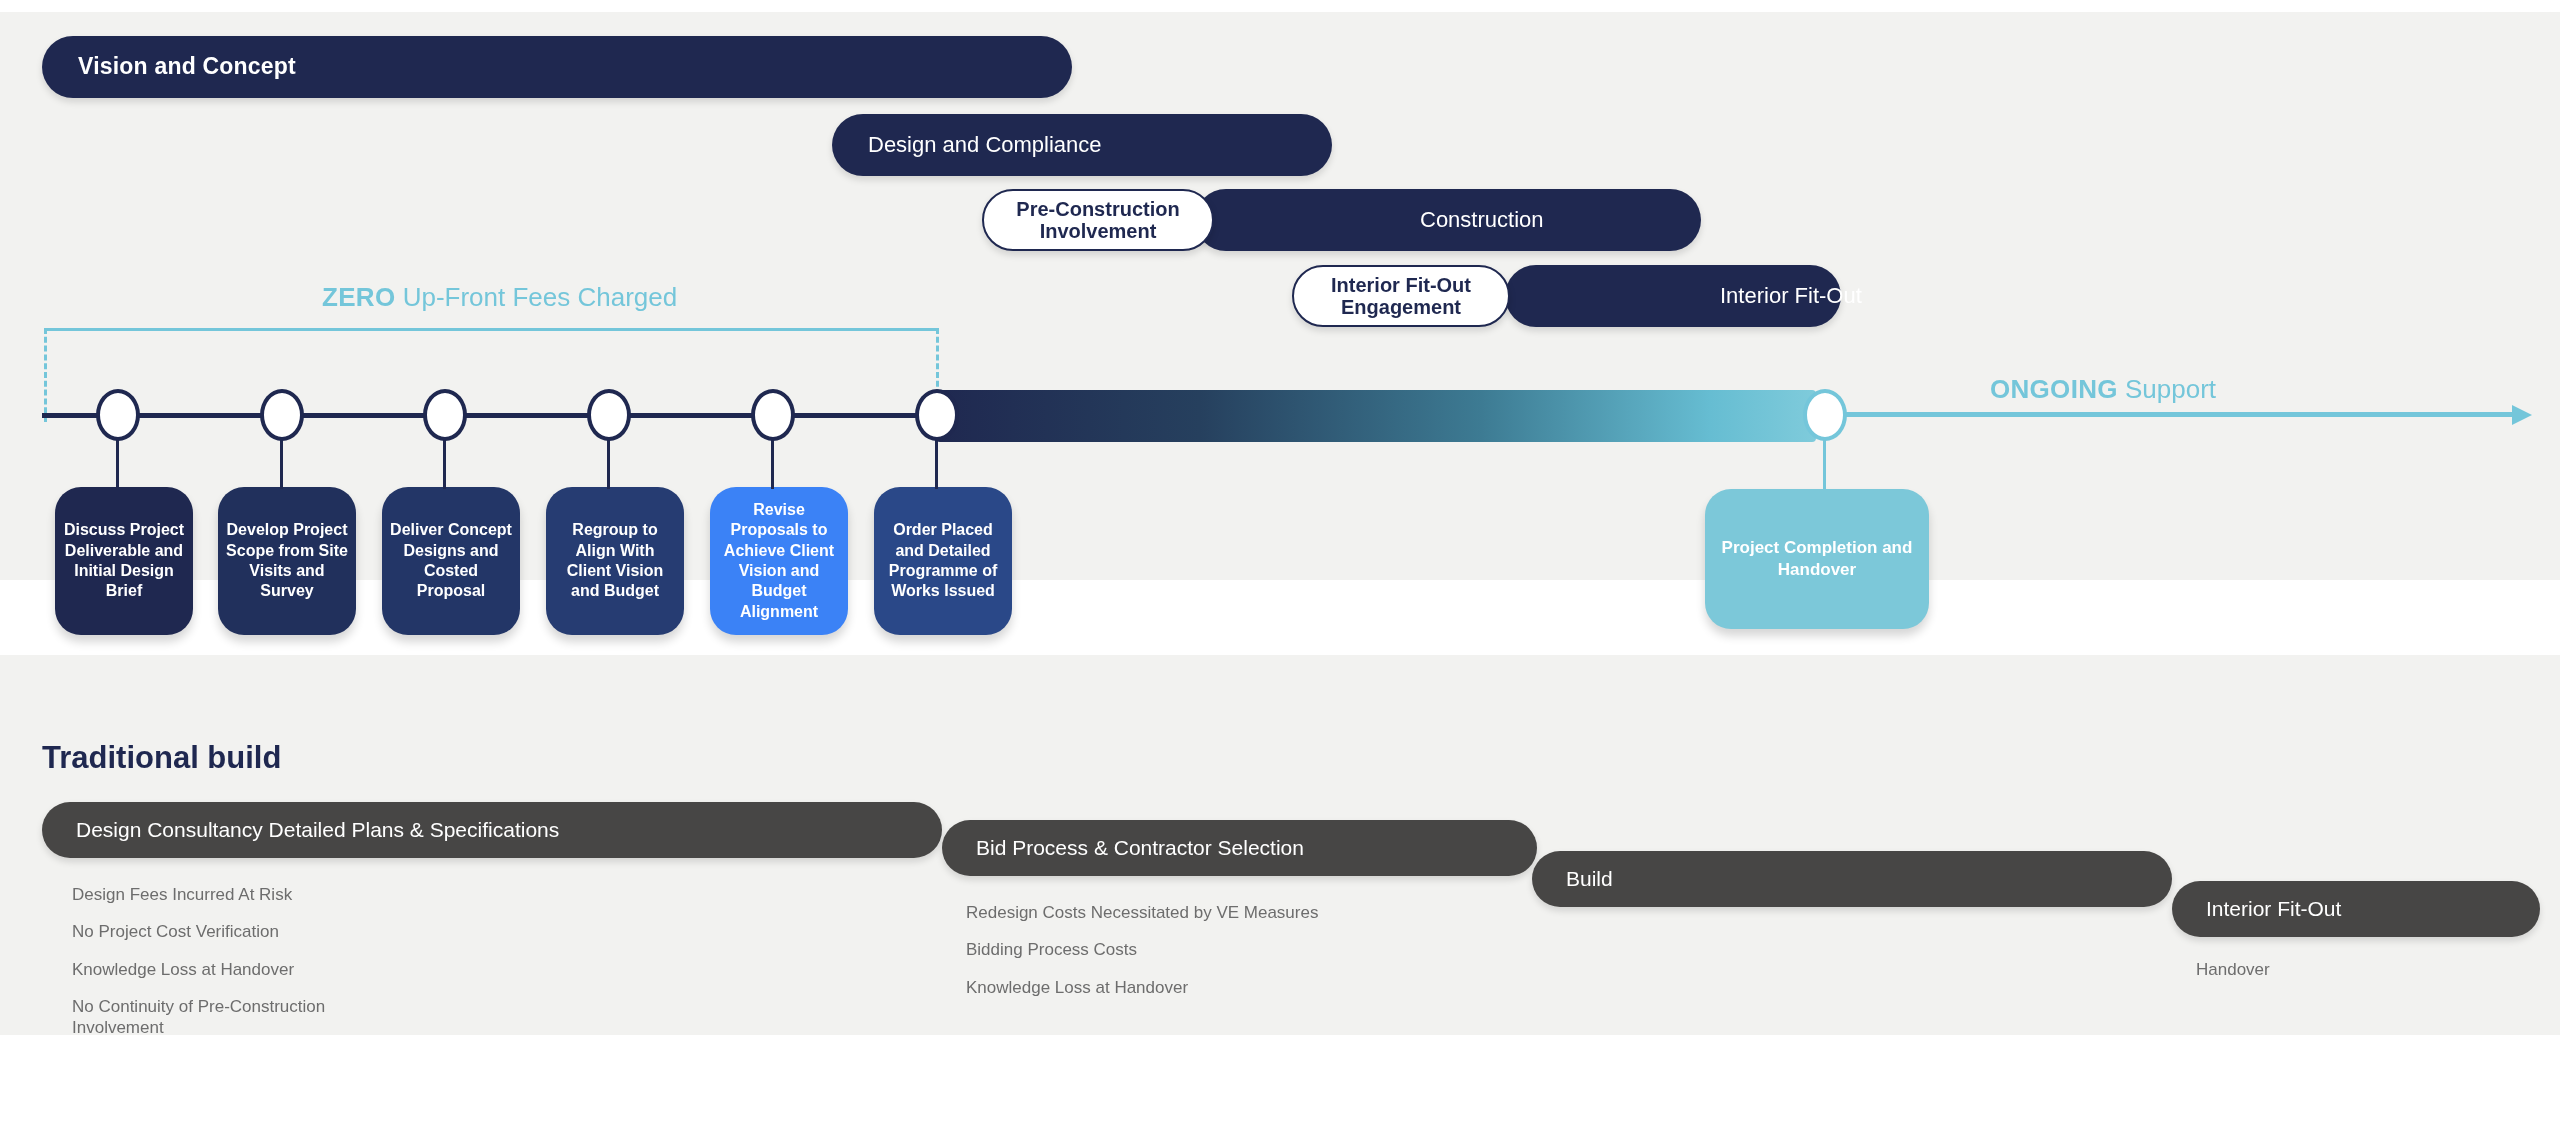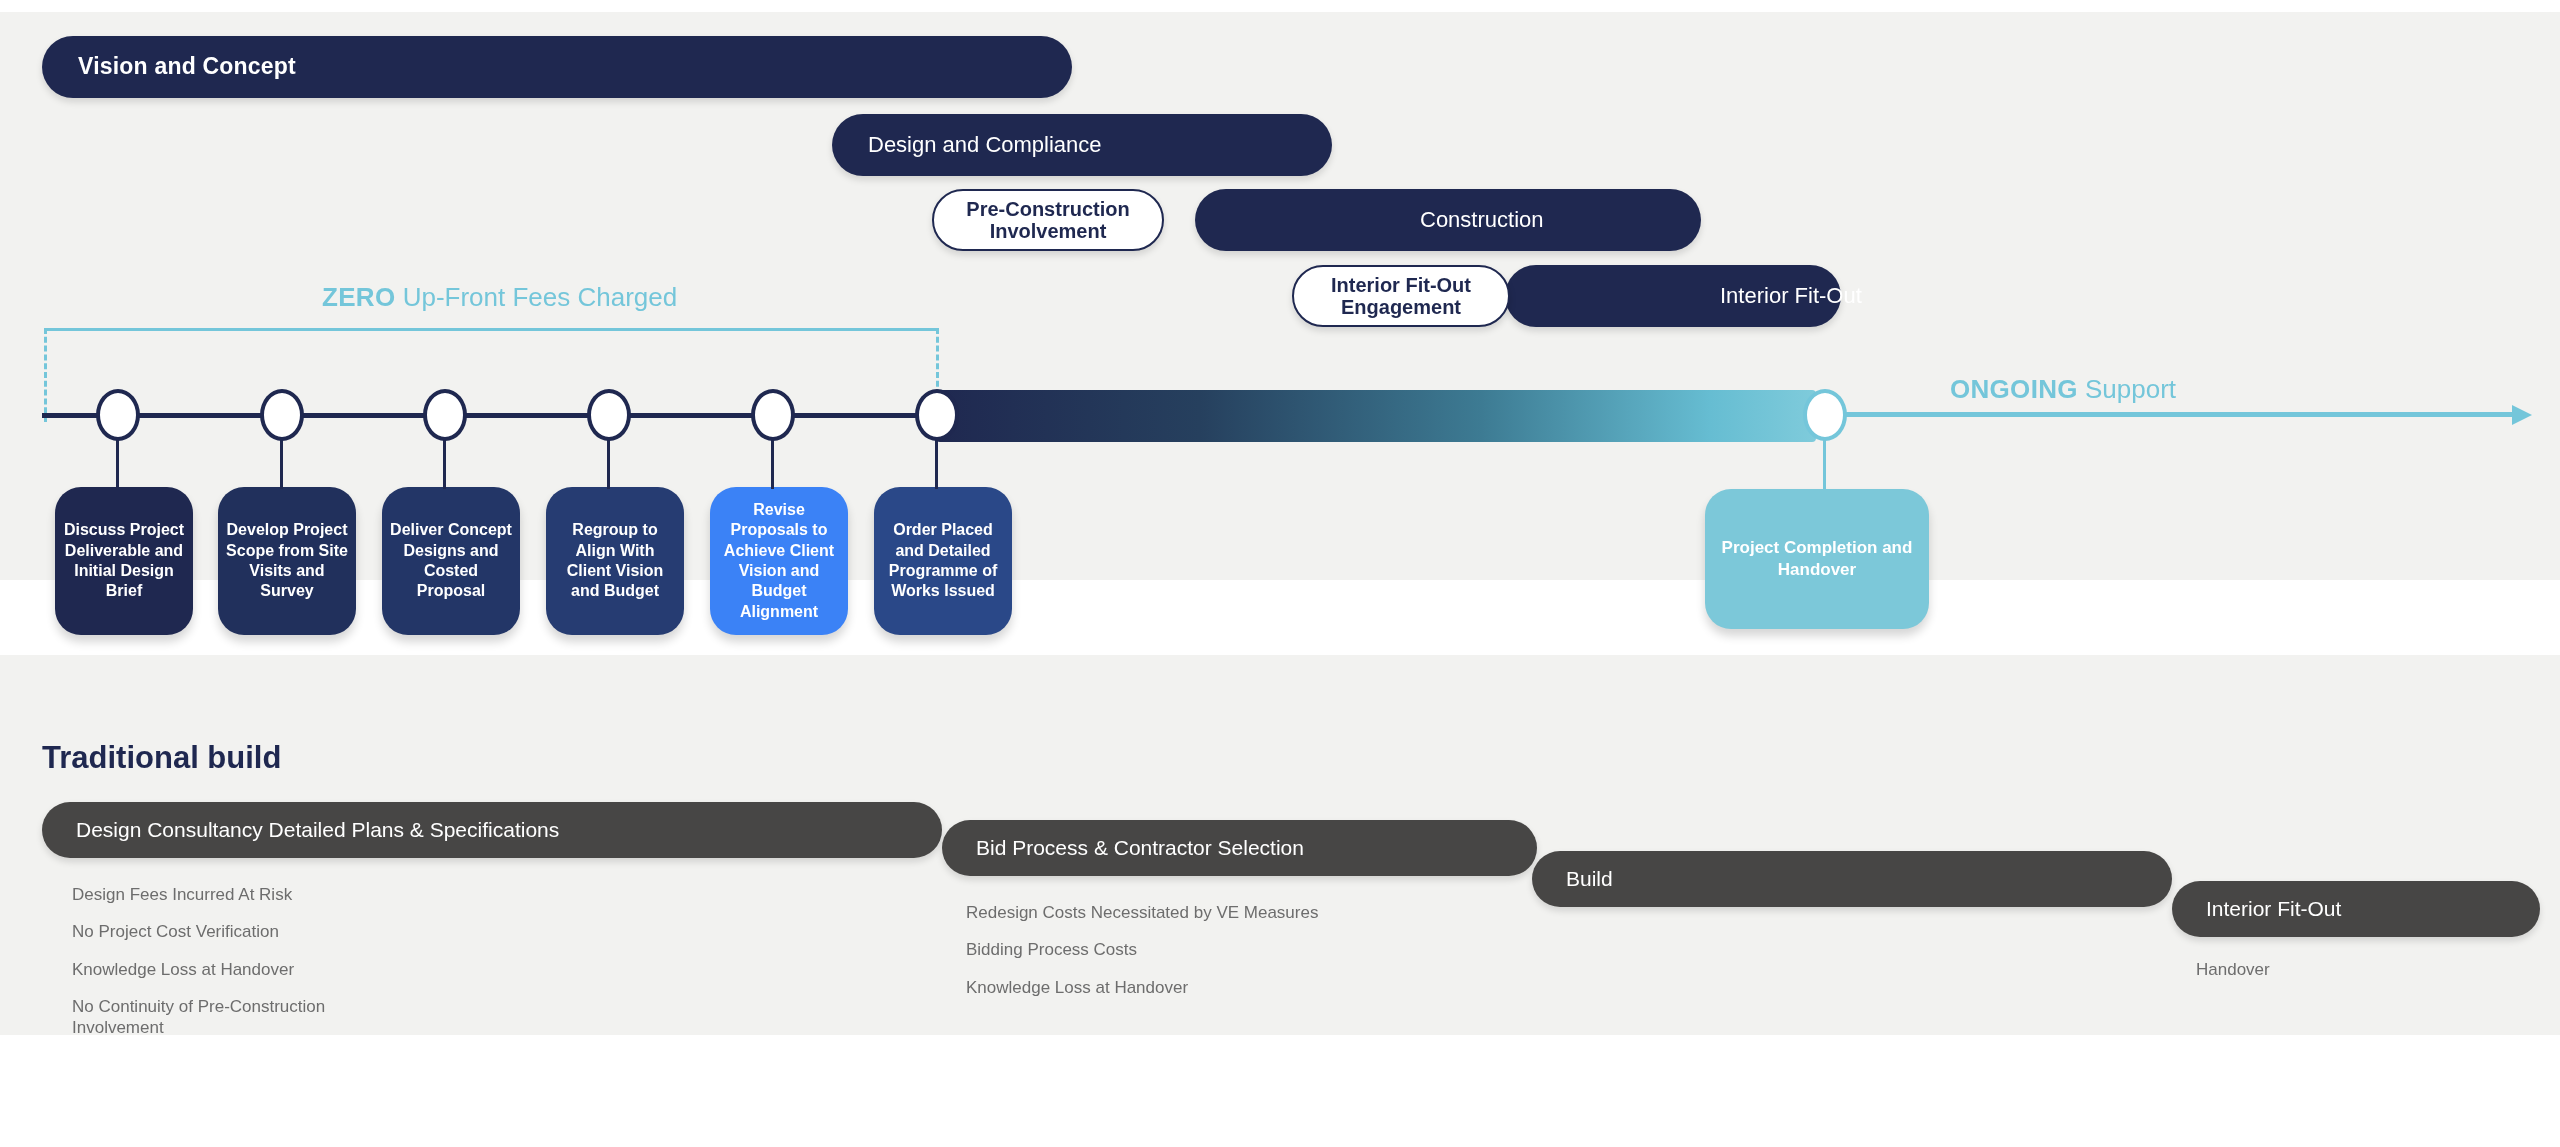--- a/index.html
+++ b/index.html
@@ -72,21 +72,21 @@
     align-items: center;
     justify-content: center;
     text-align: center;
     box-sizing: border-box;
     font-size: 20px;
     font-weight: bold;
     line-height: 1.12;
     box-shadow: 0 4px 7px rgba(0,0,0,0.13);
     z-index: 3;
   }
-  #subpill-preconstruction { left: 932px;  top: 189px; width: 232px; height: 62px; align-items: center; }
+  #subpill-preconstruction { left: 982px;  top: 189px; width: 232px; height: 62px; align-items: center; }
   #subpill-interior-eng    { left: 1292px; top: 265px; width: 218px; height: 62px; }
 
   
   #zero-label {
     position: absolute;
     left: 286px; top: 282px;
     font-size: 26px;
     color: #74c6da;
     white-space: nowrap;
   }
@@ -187,21 +187,21 @@
     align-items: center;
     justify-content: center;
     text-align: center;
     box-sizing: border-box;
     box-shadow: 0 7px 10px rgba(0,0,0,0.16);
   }
 
   
   #ongoing-label {
     position: absolute;
-    left: 1950px; top: 374px;
+    left: 1990px; top: 374px;
     font-size: 26px;
     color: #74c6da;
     white-space: nowrap;
   }
   #ongoing-label .strong { font-weight: bold; letter-spacing: .3px; }
 
   
   #trad-title {
     position: absolute;
     left: 42px; top: 740px;

